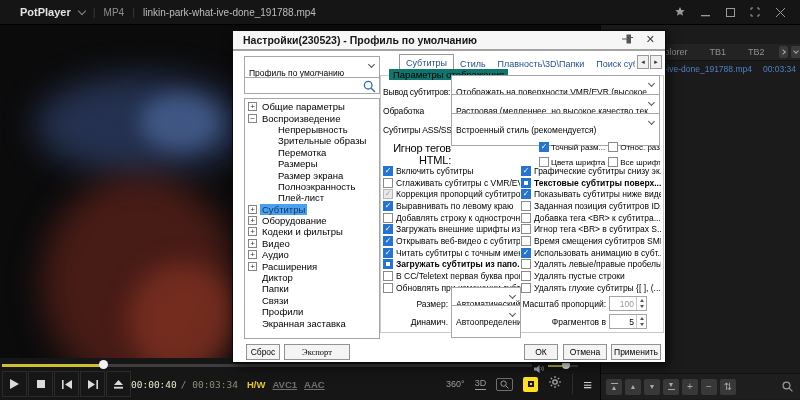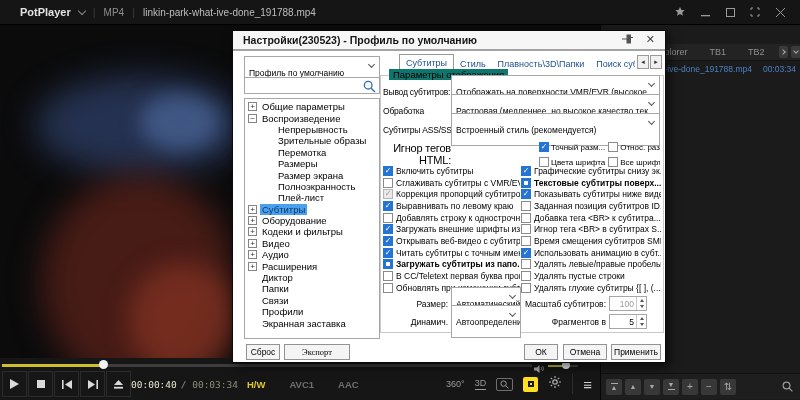--- a/index.html
+++ b/index.html
@@ -40,21 +40,21 @@
   #vol-fill{position:absolute;left:0;top:0;height:2px;background:#cdbf2e;width:18px;}
   #vol-knob{position:absolute;left:562px;top:3px;width:8px;height:8px;border-radius:50%;background:#f2f2f2;}
   #transport{position:absolute;left:2px;top:13px;display:flex;gap:1px;}
   .tbtn{width:25px;height:26px;border:1px solid #2b2b2b;display:flex;align-items:center;justify-content:center;}
   .tbtn svg{display:block;}
   #timebox{position:absolute;left:131px;top:13px;height:26px;display:flex;align-items:center;
     font-family:"DejaVu Sans Mono",monospace;font-size:9.5px;}
   .t-cur{color:#e8e4cc;}
   .t-tot{color:#8f8c77;margin-left:4px;}
   .hw{margin-left:9px;color:#e0c532;font-size:9.5px;font-weight:bold;font-family:"Liberation Sans",sans-serif;}
-  .codec{margin-left:24px;color:#6f6f6f;font-size:9.5px;font-weight:bold;font-family:"Liberation Sans",sans-serif;}
+  .codec{margin-left:7px;color:#6f6f6f;font-size:9.5px;font-weight:bold;font-family:"Liberation Sans",sans-serif;text-decoration:underline;}
   #rightctl{position:absolute;right:2px;top:13px;height:26px;display:flex;align-items:center;gap:10px;padding-right:2px;}
   .ric{color:#9a9a9a;font-size:9px;}
   .lbl3d{border-bottom:1px solid #9a9a9a;padding-bottom:1px;}
   .zoombox{width:17px;height:13px;border:1px solid #6f6f6f;border-radius:2px;display:flex;align-items:center;justify-content:center;}
   .subbtn{width:15px;height:15px;background:#ffdf1f;border-radius:2px;display:flex;align-items:center;justify-content:center;}
   .subbtn .inner{width:6px;height:6px;border:2px solid #181818;}
   .vdiv{width:1px;height:20px;background:#2e2e2e;}
   .hamb{color:#d0d0d0;font-size:15px;line-height:15px;margin-right:4px;}
 
   
@@ -588,21 +588,21 @@
           <span class="cb unchecked"></span>
           <span>Удалять глухие субтитры {[ ], (...</span>
         </label>
       </div>
 
     <div class="srow" style="left:150px;top:264px;width:277px;">
       <span class="srlabel" style="width:68px;padding-right:3px;">Размер:</span>
       <div class="dd" style="width:70px;">
         <span>Автоматический</span>
         </div>
-      <span class="srlabel" style="width:88px;padding-right:3px;">Масштаб субтитров:</span>
+      <span class="srlabel" style="width:88px;padding-right:3px;">Масштаб пропорций:</span>
       <div class="spin dis" style="width:38px;">
         <span class="val">100</span>
         <span class="arr">
             <div>
               <span class="tri-u"></span>
             </div>
             <div>
               <span class="tri-d"></span>
             </div>
           </span>

